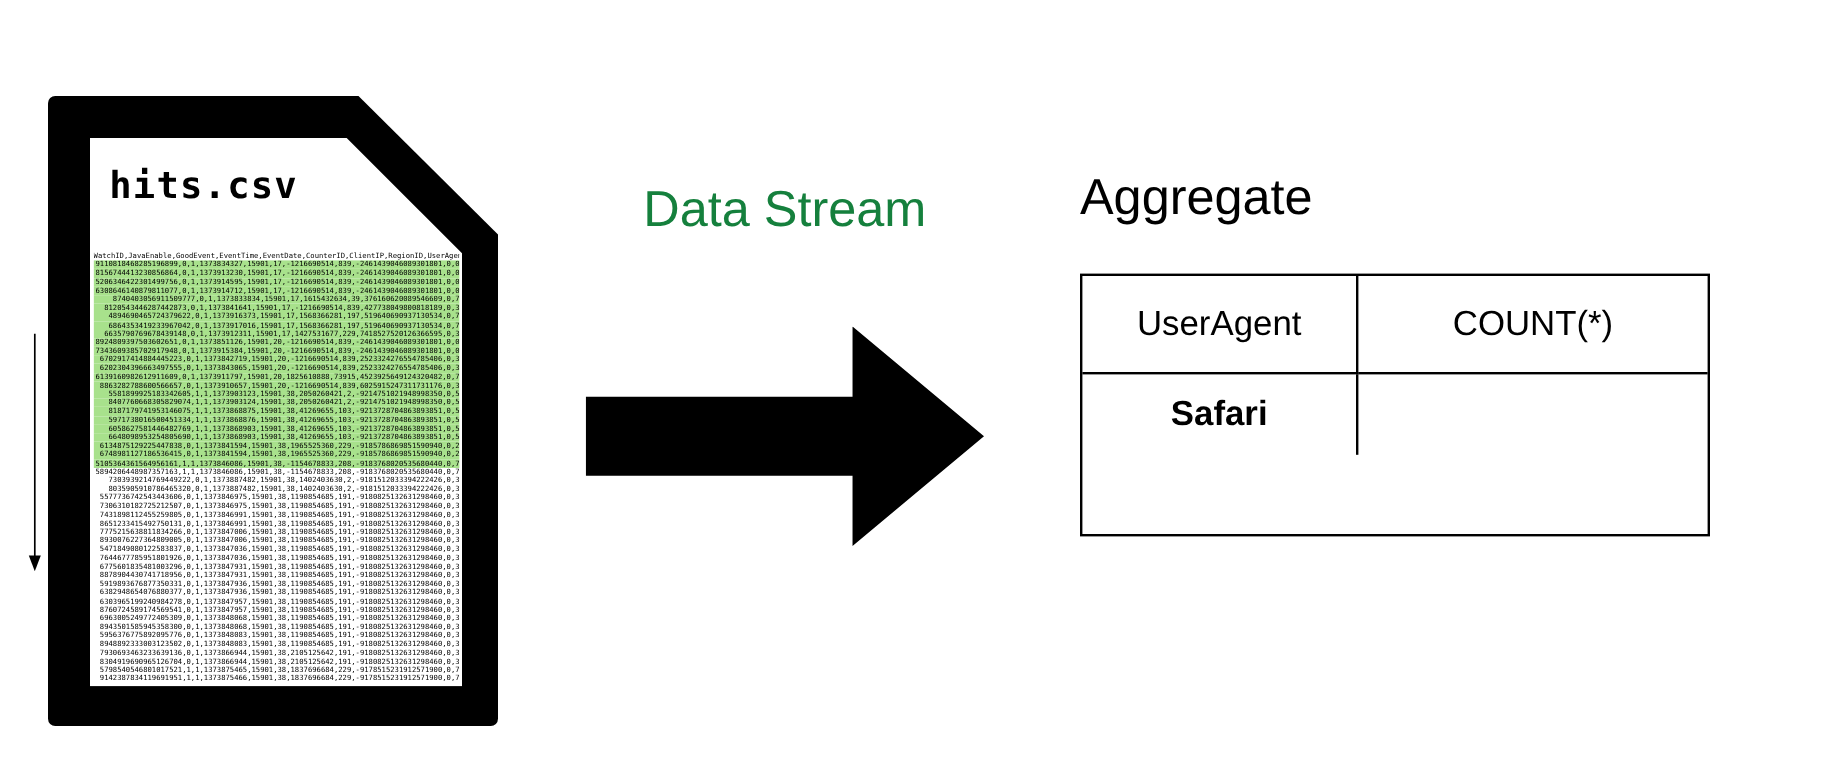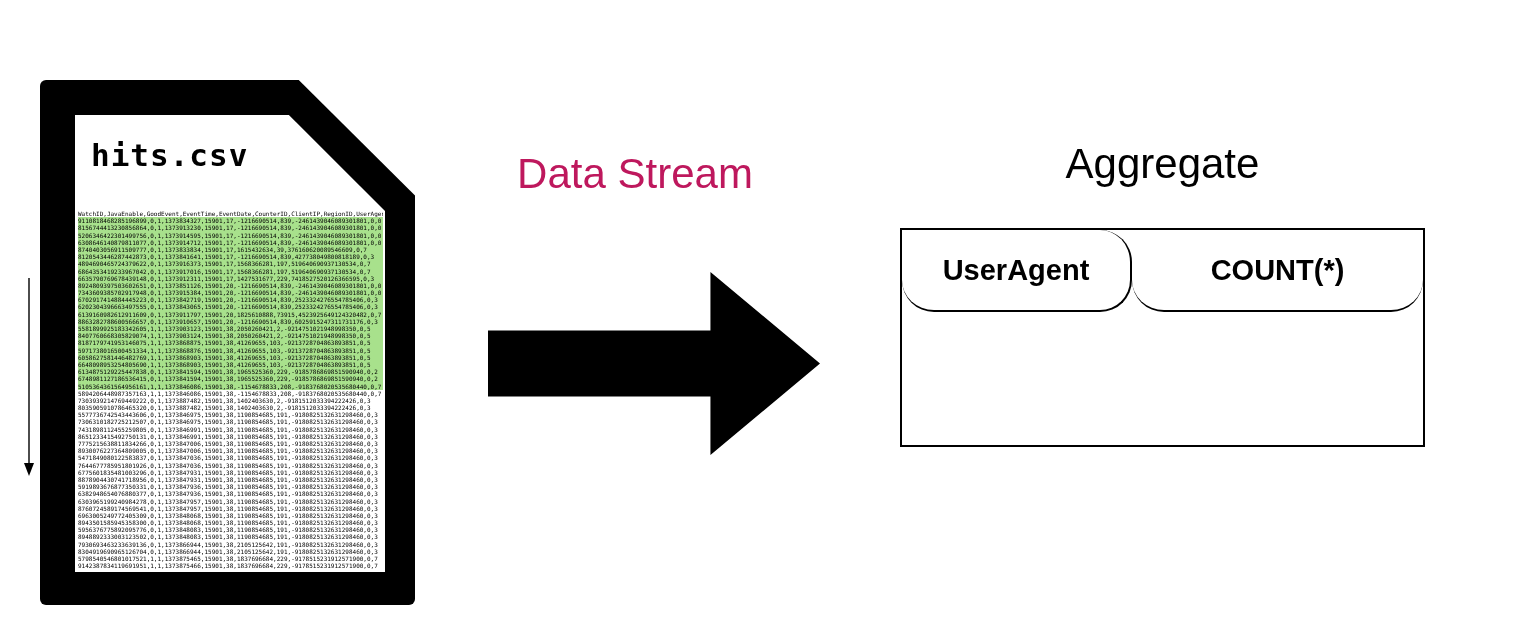--- a/index.html
+++ b/index.html
@@ -3,21 +3,21 @@
 <meta charset="utf-8">
 <style>
   html,body{margin:0;padding:0;background:#ffffff;}
   *{box-sizing:border-box;}
   .frame{
     position:relative;width:1523px;height:644px;background:#ffffff;overflow:hidden;
     font-family:"Liberation Sans",sans-serif;color:#000;
   }
 
   
-  .doc{position:absolute;left:40px;top:80px;width:375px;height:525px;}
+  .doc{position:absolute;left:40px;top:80px;width:375px;height:525px;text-align:right;}
   .doc-outer{
     position:absolute;inset:0;background:#000;
     clip-path:polygon(0 0,69% 0,100% 22%,100% 100%,0 100%);
     border-radius:6px;
   }
   .doc-inner{
     position:absolute;left:35px;top:35px;right:30px;bottom:33px;background:#fff;
     clip-path:polygon(0 0,69% 0,100% 21%,100% 100%,0 100%);
   }
   .doc-title{
@@ -30,46 +30,46 @@
     font-family:"DejaVu Sans Mono","Liberation Mono",monospace;
     font-size:6px;line-height:7.2px;height:7.2px;white-space:nowrap;overflow:hidden;color:#000;
   }
   .csv-line.hl{background:var(--hl-color,#a8e18c);}
 
   
   .scroll-arrow{position:absolute;left:22px;top:278px;}
 
   
   .stream-label{
-    position:absolute;left:469px;top:150px;width:332px;text-align:center;
-    font-size:42px;font-weight:400;color:#be185d;white-space:nowrap;
+    position:absolute;left:488px;top:150px;width:332px;text-align:center;
+    font-size:42px;font-weight:400;color:#15803d;white-space:nowrap;
   }
   .big-arrow{
     position:absolute;left:488px;top:272px;width:332px;height:183px;background:#000;
     clip-path:polygon(0 32%,67% 32%,67% 0,100% 50%,67% 100%,67% 68%,0 68%);
   }
 
   
   .aggregate-title{
-    position:absolute;left:900px;top:140px;width:525px;text-align:center;
+    position:absolute;left:900px;top:140px;width:525px;
     font-size:42px;font-weight:400;color:#000;white-space:nowrap;
   }
   .agg-table{
     position:absolute;left:900px;top:228px;width:525px;
     display:grid;grid-template-columns:230px 1fr;grid-template-rows:82px 67px 66px;
     border:2px solid #000;background:#fff;
   }
   .cell{
     display:flex;align-items:center;justify-content:center;
     font-size:29px;border-right:2px solid #000;border-bottom:2px solid #000;
     color:#000;
   }
   .cell.last-col{border-right:none;text-align:center;}
   .cell.last-row{border-bottom:none;}
-  .cell.head{font-weight:bold;border-radius:32px;}
+  .cell.head{font-weight:normal;}
   .cell.row-label{font-weight:bold;}
   .cell.value{font-weight:400;}
 </style>
 </head>
 <body>
 
 <div class="frame">
 
   <div class="doc">
     <div class="doc-outer"></div>
@@ -138,15 +138,16 @@
   <div class="stream-label">Data Stream</div>
   <div class="big-arrow"></div>
 
   <div class="aggregate-title">Aggregate</div>
 
   <div class="agg-table">
     <div class="cell head">UserAgent</div>
     <div class="cell head last-col">COUNT(*)</div>
 
 
+    <div class="cell row-label last-row">Safari</div>
   </div>
 
 </div>
 
 </body></html>

